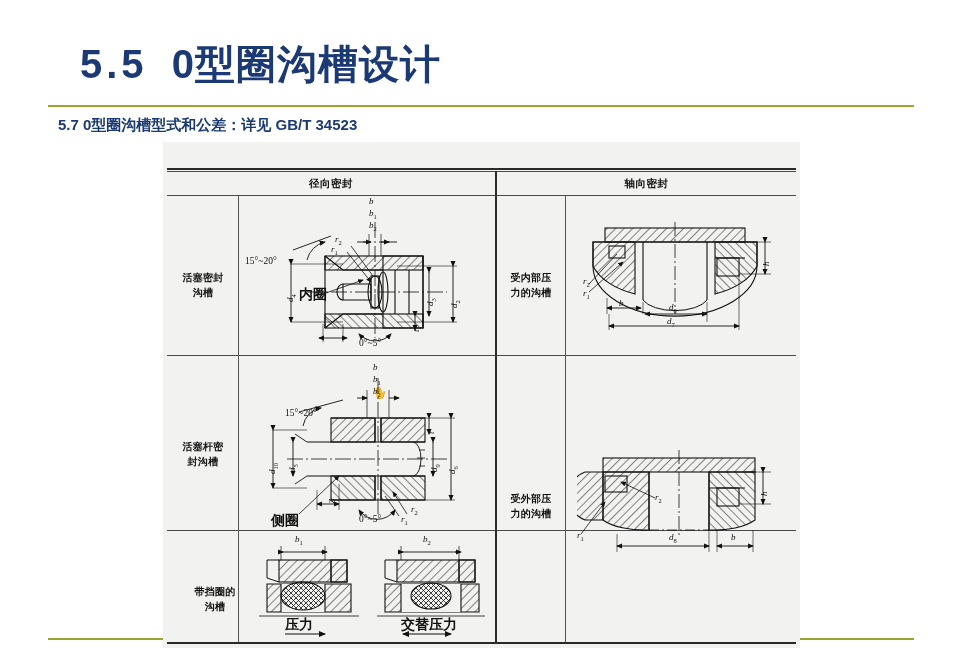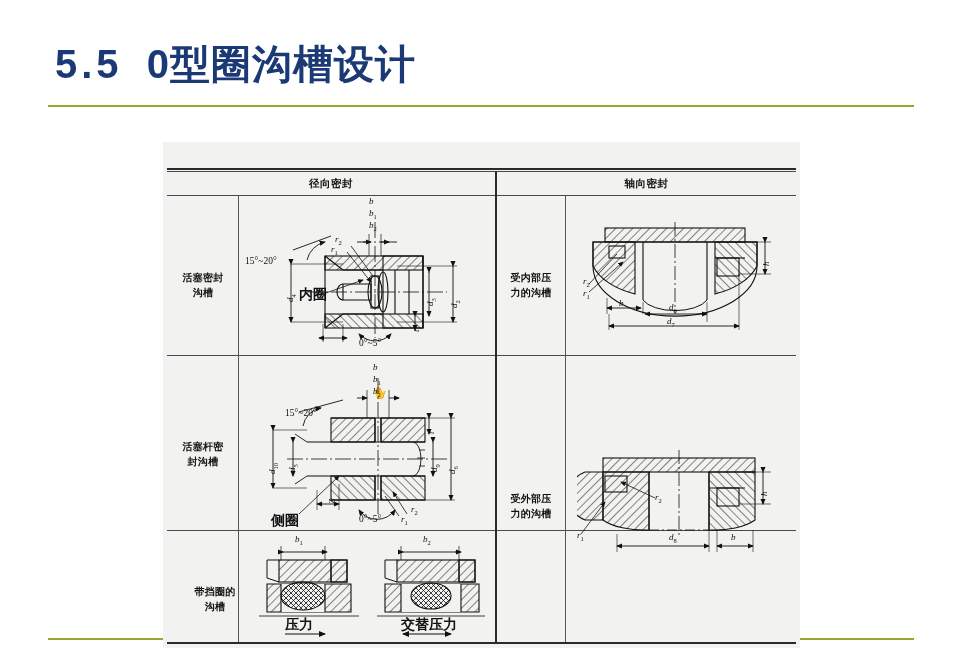--- a/index.html
+++ b/index.html
@@ -9,21 +9,21 @@
     overflow:hidden;position:relative;
   }
   .slide{position:absolute;inset:0;background:#fff;}
 
   
   .title{
     position:absolute;left:55px;top:44px;
     font-size:40px;font-weight:700;color:#1b3a75;
     letter-spacing:1px;white-space:nowrap;line-height:1;
   }
-  .title .num{letter-spacing:4px;}
+  .title .num{letter-spacing:4px;margin-left:25px;}
   .title-rule{
     position:absolute;left:48px;top:105px;width:866px;height:2px;
     background:#9aa42e;
   }
   .bottom-rule{
     position:absolute;left:48px;top:638px;width:866px;height:2px;
     background:#9aa42e;
   }
   .subtitle{
     position:absolute;left:58px;top:116px;
@@ -75,20 +75,21 @@
 </style>
 </head>
 <body>
 
 <div class="slide">
 
   <div class="title">
     <span class="num">5.5</span>&nbsp;&nbsp;<span>0型圈沟槽设计</span>
   </div>
   <div class="title-rule"></div>
+  <div class="subtitle">5.7 0型圈沟槽型式和公差：详见 GB/T 34523</div>
   <div class="bottom-rule"></div>
 
   <div class="scan">
 
 
     <div class="h-rule" style="left:4px;top:26px;width:629px;"></div>
     <div class="h-thin" style="left:4px;top:29px;width:629px;"></div>
     <div class="h-thin" style="left:4px;top:53px;width:629px;"></div>
     <div class="h-thin" style="left:4px;top:213px;width:629px;"></div>
     <div class="h-thin" style="left:4px;top:388px;width:629px;"></div>

